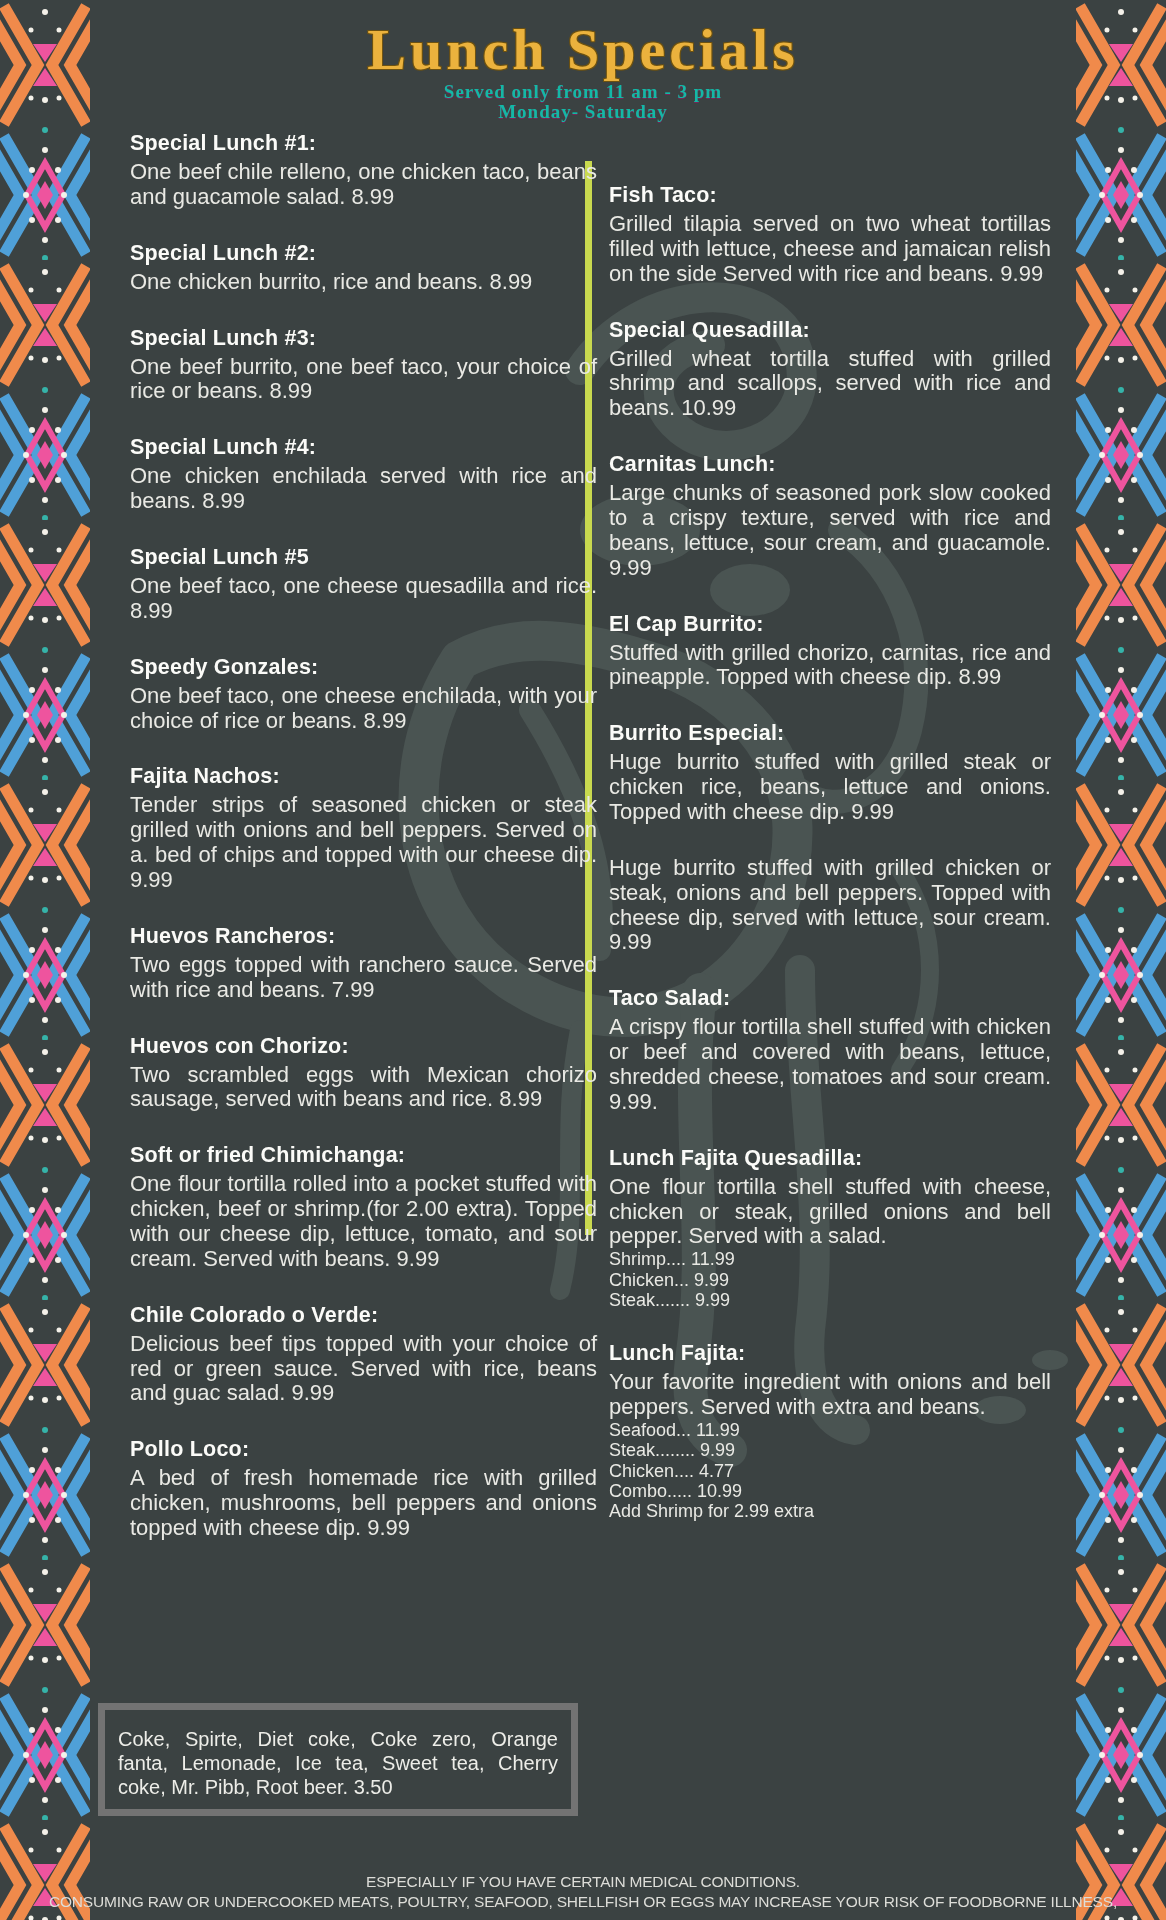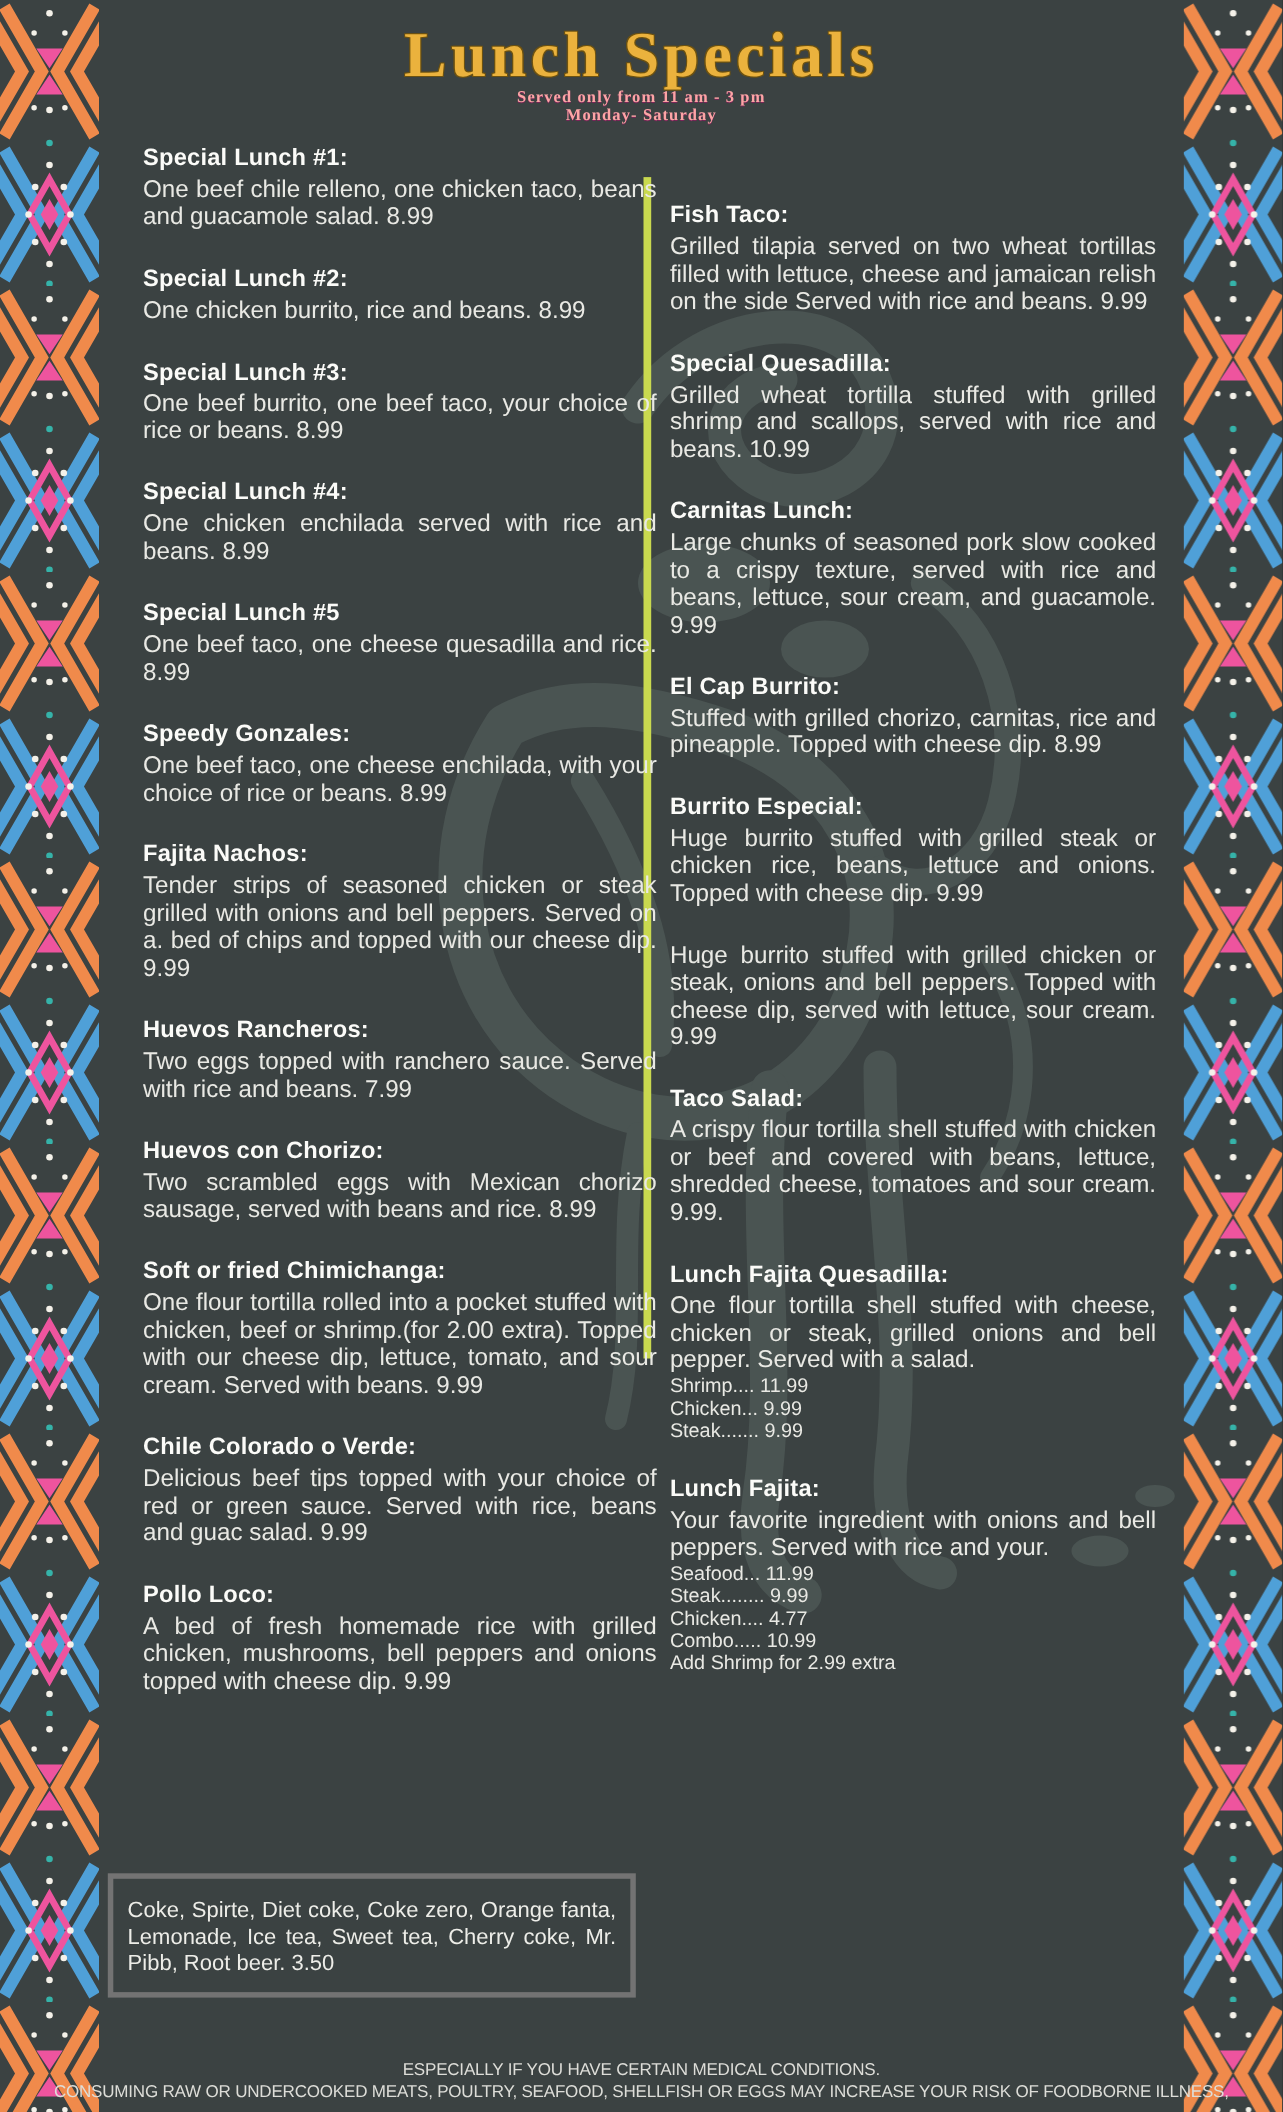--- a/index.html
+++ b/index.html
@@ -16,22 +16,22 @@
   .watermark{position:absolute;left:280px;top:230px;width:800px;height:1250px;pointer-events:none;}
   
   .title{
     position:absolute;left:0;right:0;top:16px;text-align:center;
     font-family:"Liberation Serif",serif;font-weight:700;font-size:58px;
     color:#ebb23d;letter-spacing:4px;
     text-shadow:1px 1px 0 #6d5211,-1px -1px 0 #6d5211,1px -1px 0 #6d5211,-1px 1px 0 #6d5211;
   }
   .subtitle{
     position:absolute;left:0;right:0;top:82px;text-align:center;
-    font-family:"Liberation Serif",serif;font-weight:700;font-size:15px;
-    color:#fca5a5;line-height:1.06;letter-spacing:1px;
+    font-family:"Liberation Serif",serif;font-weight:700;font-size:19px;
+    color:#14b8a6;line-height:1.06;letter-spacing:1px;
     text-shadow:0 1px 0 #7c2358;
   }
   
   .divider{position:absolute;left:585px;top:161px;width:7px;height:1074px;background:#c9d94f;}
   .col{position:absolute;}
   .col-left{left:97px;top:131px;width:467px;margin-left:33px;}
   .col-right{left:609px;top:183px;width:442px;}
   .item{margin-bottom:31px;}
   .item h3{
     margin:0 0 4px 0;font-size:21.5px;font-weight:700;color:#fbfbf8;
@@ -43,21 +43,21 @@
   }
   .price-lines{font-size:18px;line-height:1.13;color:#e9e9e4;}
   
   .drinks-title{
     position:absolute;left:98px;top:1636px;width:480px;text-align:center;
     font-style:italic;font-weight:700;font-size:46px;color:#e6393d;
     letter-spacing:5px;
   }
   .drinks-box{
     position:absolute;left:98px;top:1703px;width:480px;height:113px;
-    border:5px solid #737373;box-sizing:border-box;padding:17px 13px;
+    border:7px solid #737373;box-sizing:border-box;padding:17px 13px;
   }
   .drinks-box p{
     margin:0;font-size:20px;line-height:1.2;color:#ededE8;text-align:justify;
   }
   
   .disclaimer{
     position:absolute;left:0;right:0;top:1872px;text-align:center;
     font-size:15.5px;line-height:1.3;color:#dddDd8;letter-spacing:-0.2px;
   }
 </style>
@@ -267,21 +267,21 @@
         <p class="item-desc">One flour tortilla shell stuffed with cheese, chicken or steak, grilled onions and bell pepper. Served with a salad.</p>
         <div class="price-lines">
           <div>Shrimp.... 11.99</div>
           <div>Chicken... 9.99</div>
           <div>Steak....... 9.99</div>
         </div>
       </div>
 
       <div class="item">
         <h3 class="item-name">Lunch Fajita:</h3>
-        <p class="item-desc">Your favorite ingredient with onions and bell peppers. Served with rice and your.</p>
+        <p class="item-desc">Your favorite ingredient with onions and bell peppers. Served with extra and beans.</p>
         <div class="price-lines">
           <div>Seafood... 11.99</div>
           <div>Steak........ 9.99</div>
           <div>Chicken.... 4.77</div>
           <div>Combo..... 10.99</div>
           <div>Add Shrimp for 2.99 extra</div>
         </div>
       </div>
     </div>
 

